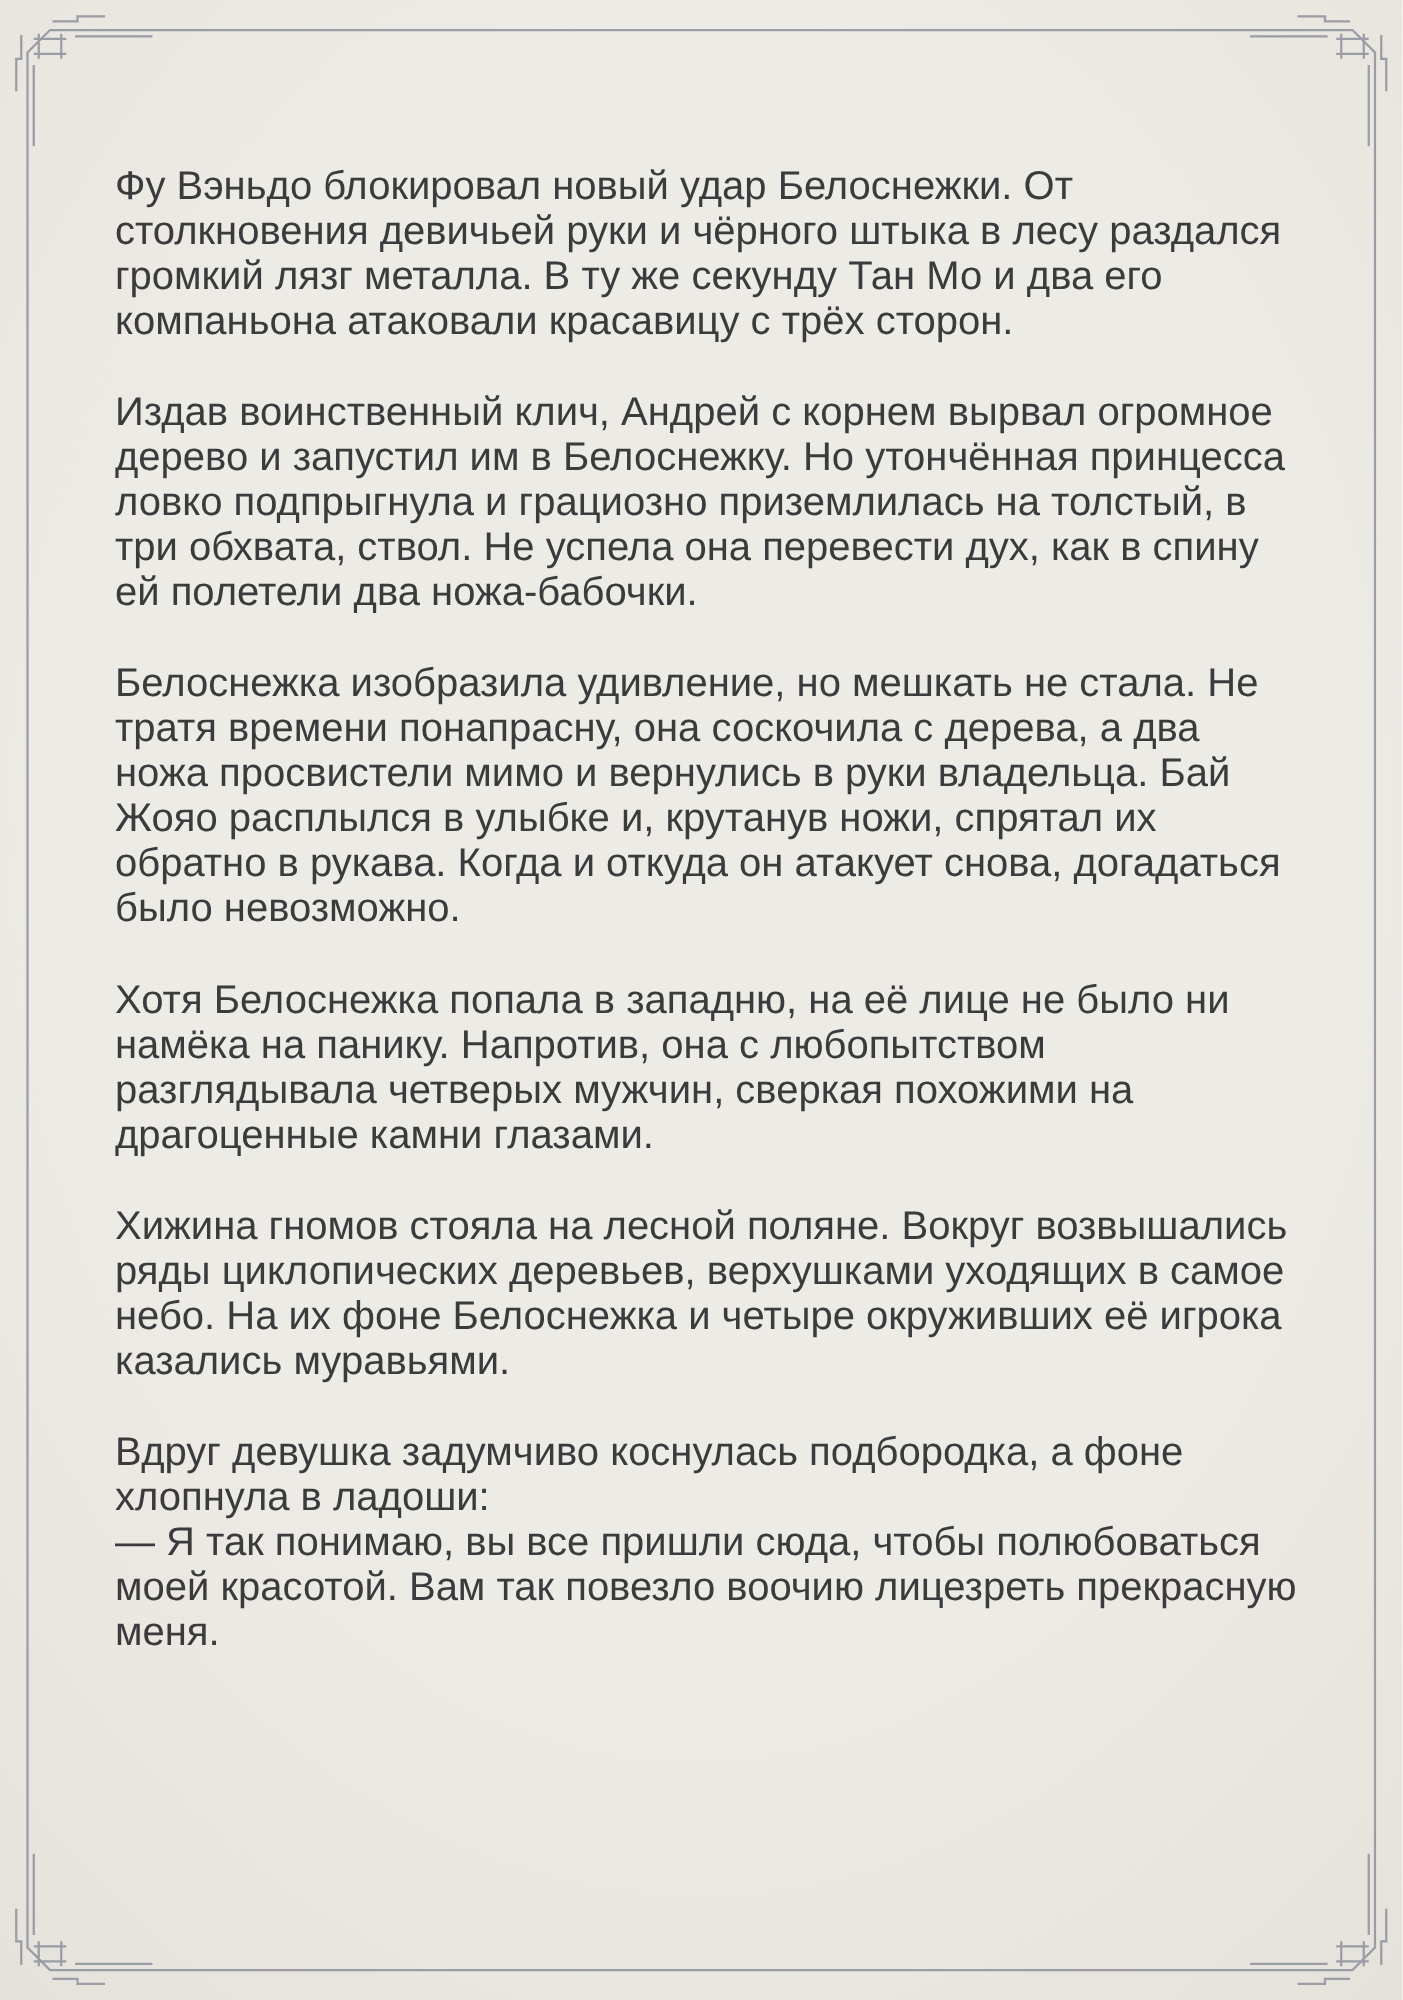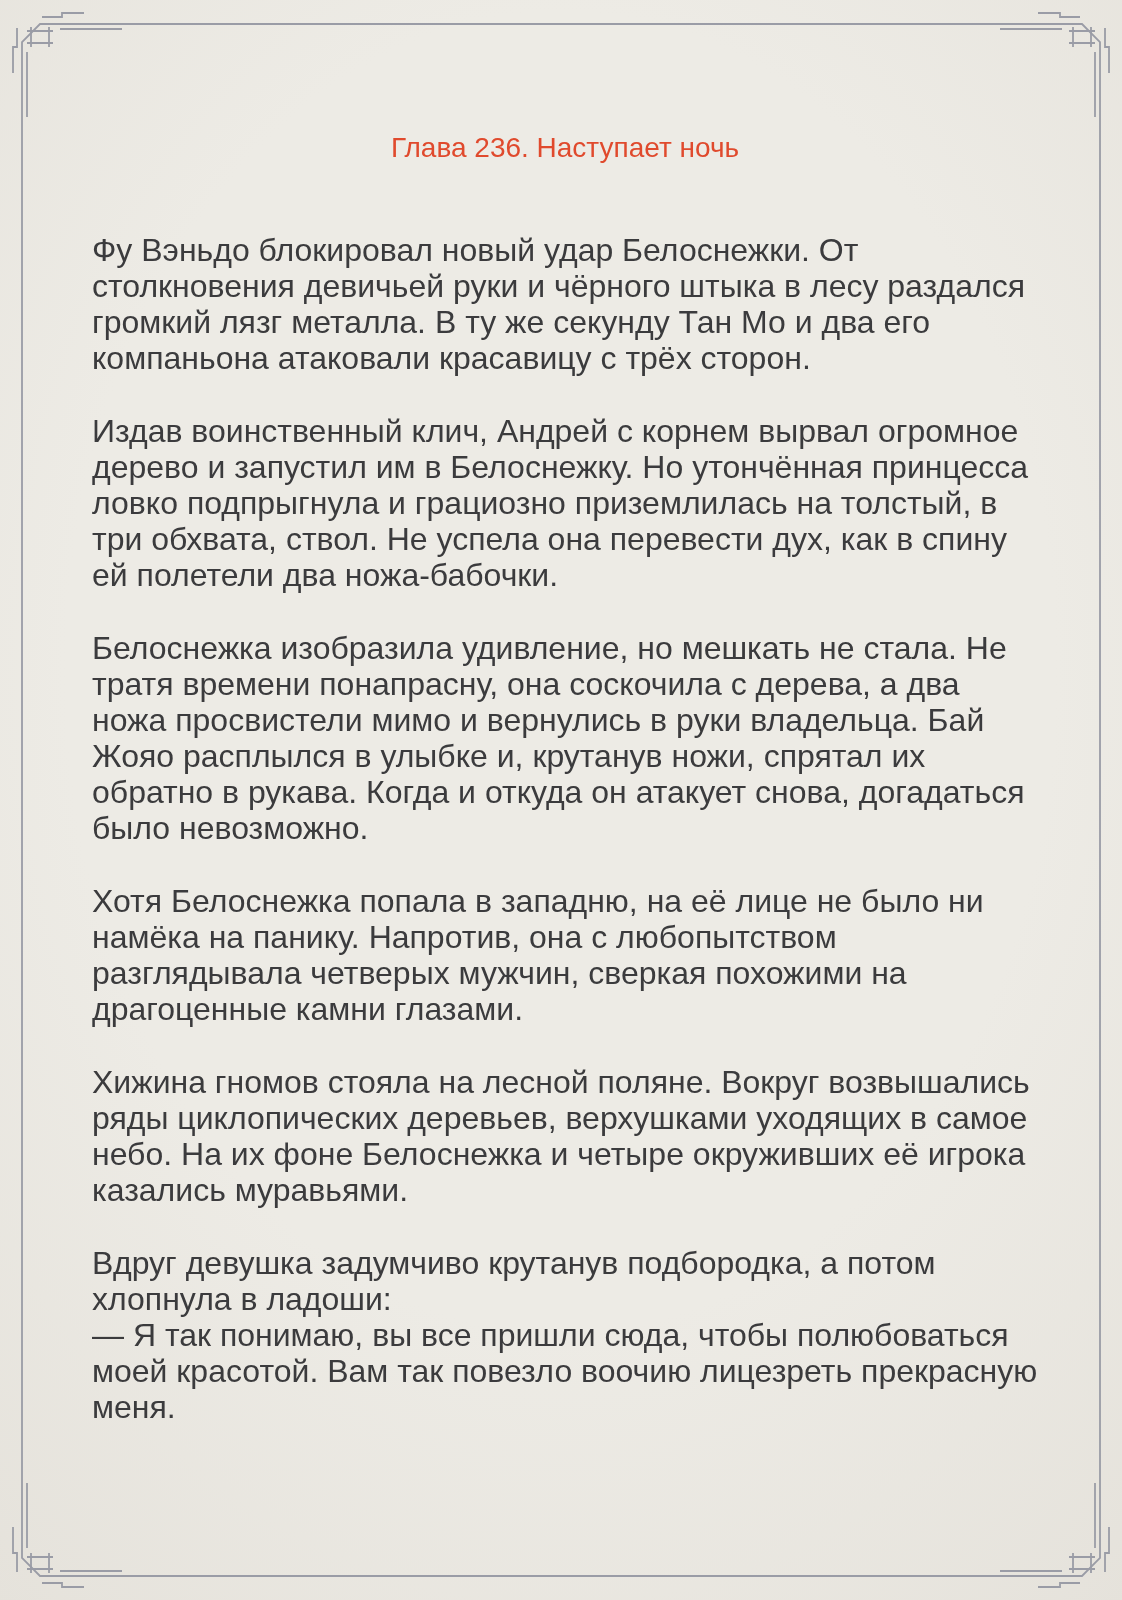--- a/index.html
+++ b/index.html
@@ -71,23 +71,22 @@
   </defs>
 
   <path d="M40,24 H1082 L1100,42 V1558 L1082,1576 H40 L22,1558 V42 Z"></path>
   <use href="#corner-ornament"></use>
   <use href="#corner-ornament" transform="translate(1122,0) scale(-1,1)"></use>
   <use href="#corner-ornament" transform="translate(0,1600) scale(1,-1)"></use>
   <use href="#corner-ornament" transform="translate(1122,1600) scale(-1,-1)"></use>
 </svg>
 
 <div class="content">
-  <h1 class="title">Глава 236. Наступает ночь</h1>
   <div>
       <p class="para">Фу Вэньдо блокировал новый удар Белоснежки. От столкновения девичьей руки и чёрного штыка в лесу раздался громкий лязг металла. В ту же секунду Тан Мо и два его компаньона атаковали красавицу с трёх сторон.</p>
       <p class="para">Издав воинственный клич, Андрей с корнем вырвал огромное дерево и запустил им в Белоснежку. Но утончённая принцесса ловко подпрыгнула и грациозно приземлилась на толстый, в три обхвата, ствол. Не успела она перевести дух, как в спину ей полетели два ножа-бабочки.</p>
       <p class="para">Белоснежка изобразила удивление, но мешкать не стала. Не тратя времени понапрасну, она соскочила с дерева, а два ножа просвистели мимо и вернулись в руки владельца. Бай Жояо расплылся в улыбке и, крутанув ножи, спрятал их обратно в рукава. Когда и откуда он атакует снова, догадаться было невозможно.</p>
       <p class="para">Хотя Белоснежка попала в западню, на её лице не было ни намёка на панику. Напротив, она с любопытством разглядывала четверых мужчин, сверкая похожими на драгоценные камни глазами.</p>
       <p class="para">Хижина гномов стояла на лесной поляне. Вокруг возвышались ряды циклопических деревьев, верхушками уходящих в самое небо. На их фоне Белоснежка и четыре окруживших её игрока казались муравьями.</p>
-      <p class="para">Вдруг девушка задумчиво крутанув подбородка, а потом хлопнула в ладоши:
+      <p class="para">Вдруг девушка задумчиво коснулась подбородка, а фоне хлопнула в ладоши:
 — Я так понимаю, вы все пришли сюда, чтобы полюбоваться моей красотой. Вам так повезло воочию лицезреть прекрасную меня.</p>
     </div>
 </div>
 
 </body></html>

